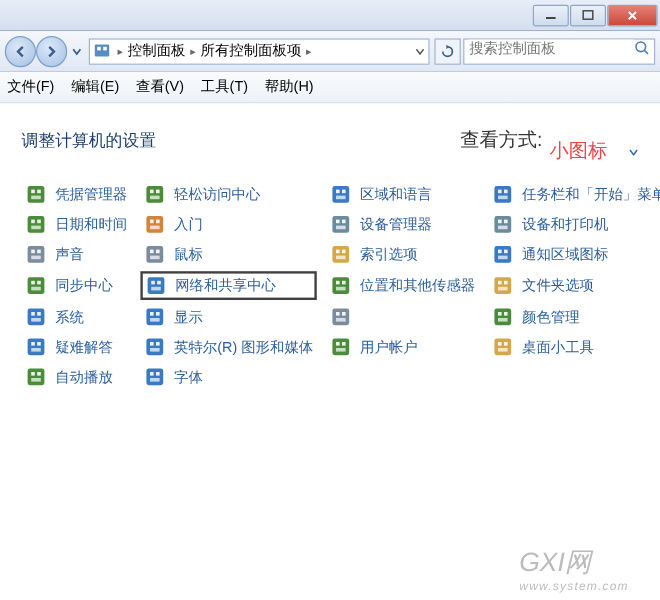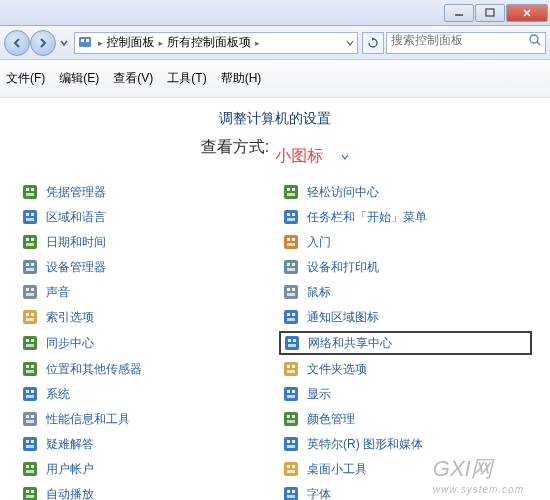--- a/index.html
+++ b/index.html
@@ -16,31 +16,31 @@
     .nav-arrow svg { display: block; }
     .nav-dropdown { width: 12px; height: 26px; display: flex; align-items: center; justify-content: center; cursor: pointer; }
     .addressbar { flex: 1; height: 22px; border: 1px solid #9db5d4; background: #fff; display: flex; align-items: center; padding: 0 2px; font-size: 12px; margin: 0 2px; min-width: 0; }
     .addr-icon { width: 16px; height: 16px; margin-right: 4px; flex-shrink: 0; }
     .addr-part { padding: 0 3px; white-space: nowrap; cursor: pointer; }
     .addr-sep { color: #666; font-size: 9px; padding: 0 1px; cursor: pointer; }
     .addr-refresh { width: 22px; height: 22px; border: 1px solid #9db5d4; display: flex; align-items: center; justify-content: center; cursor: pointer; background: #f0f4fa; }
     .searchbox { width: 160px; height: 22px; border: 1px solid #9db5d4; background: #fff; display: flex; align-items: flex-start; padding: 0 4px; font-size: 12px; color: #888; }
     .searchbox input { border: none; outline: none; width: 100%; font-size: 12px; }
     
-    .menubar { height: 38px; background: linear-gradient(#f9fbfc, #eef2f7); display: flex; align-items: center; padding: 0 6px; border-bottom: 1px solid #d8e0ea; font-size: 12px; gap: 14px; }
+    .menubar { height: 26px; background: linear-gradient(#f9fbfc, #eef2f7); display: flex; align-items: center; padding: 0 6px; border-bottom: 1px solid #d8e0ea; font-size: 12px; gap: 14px; }
     .menu-item { cursor: pointer; }
     
     .content { padding: 12px 18px; }
-    .content-header { display: flex; justify-content: space-between; align-items: center; margin-bottom: 14px; flex-direction: column; }
+    .content-header { display: flex; justify-content: space-between; align-items: center; margin-bottom: 14px; }
     .content-title { font-size: 14px; color: #1a3e6e; }
     .view-sel { font-size: 16px; display: flex; align-items: center; gap: 6px; }
     .view-label { color: #333; }
     .view-value { color: #ef4444; cursor: pointer; display: flex; align-items: center; gap: 18px; margin-top: 18px; }
     
-    .items-grid { display: grid; grid-template-columns: 1fr 1fr; gap: 3px 8px; }
+    .items-grid { display: grid; grid-template-columns: 1fr 1fr 1fr 1fr; gap: 3px 8px; }
     .cp-item { display: flex; align-items: center; gap: 7px; padding: 2px 3px; font-size: 12px; cursor: pointer; }
     .cp-item.highlighted { border: 2px solid #404040; padding: 1px 4px 1px 2px; }
     .cp-icon { width: 18px; height: 18px; flex-shrink: 0; }
     .cp-label { color: #2a5e9e; white-space: nowrap; }
     
     .watermark { position: absolute; bottom: 5px; right: 26px; font-size: 22px; font-style: italic; color: #bbb; pointer-events: none; }
     .watermark .sub { font-size: 10px; display: block; letter-spacing: 1px; }
   </style>
 </head>
 <body>
@@ -296,21 +296,20 @@
   </svg>
         <span class="cp-label">显示</span>
       </div>
       <div class="cp-item">
         <svg class="cp-icon" viewBox="0 0 18 18">
     <rect x="2" y="2" width="14" height="14" rx="2" fill="#7a8c9e"></rect>
     <rect x="5" y="5" width="3" height="3" fill="#fff" opacity="0.9"></rect>
     <rect x="10" y="5" width="3" height="3" fill="#fff" opacity="0.9"></rect>
     <rect x="5" y="10" width="8" height="3" fill="#fff" opacity="0.7"></rect>
   </svg>
-        <span class="cp-label">性能信息和工具</span>
       </div>
       <div class="cp-item">
         <svg class="cp-icon" viewBox="0 0 18 18">
     <rect x="2" y="2" width="14" height="14" rx="2" fill="#4a8c3a"></rect>
     <rect x="5" y="5" width="3" height="3" fill="#fff" opacity="0.9"></rect>
     <rect x="10" y="5" width="3" height="3" fill="#fff" opacity="0.9"></rect>
     <rect x="5" y="10" width="8" height="3" fill="#fff" opacity="0.7"></rect>
   </svg>
         <span class="cp-label">颜色管理</span>
       </div>

